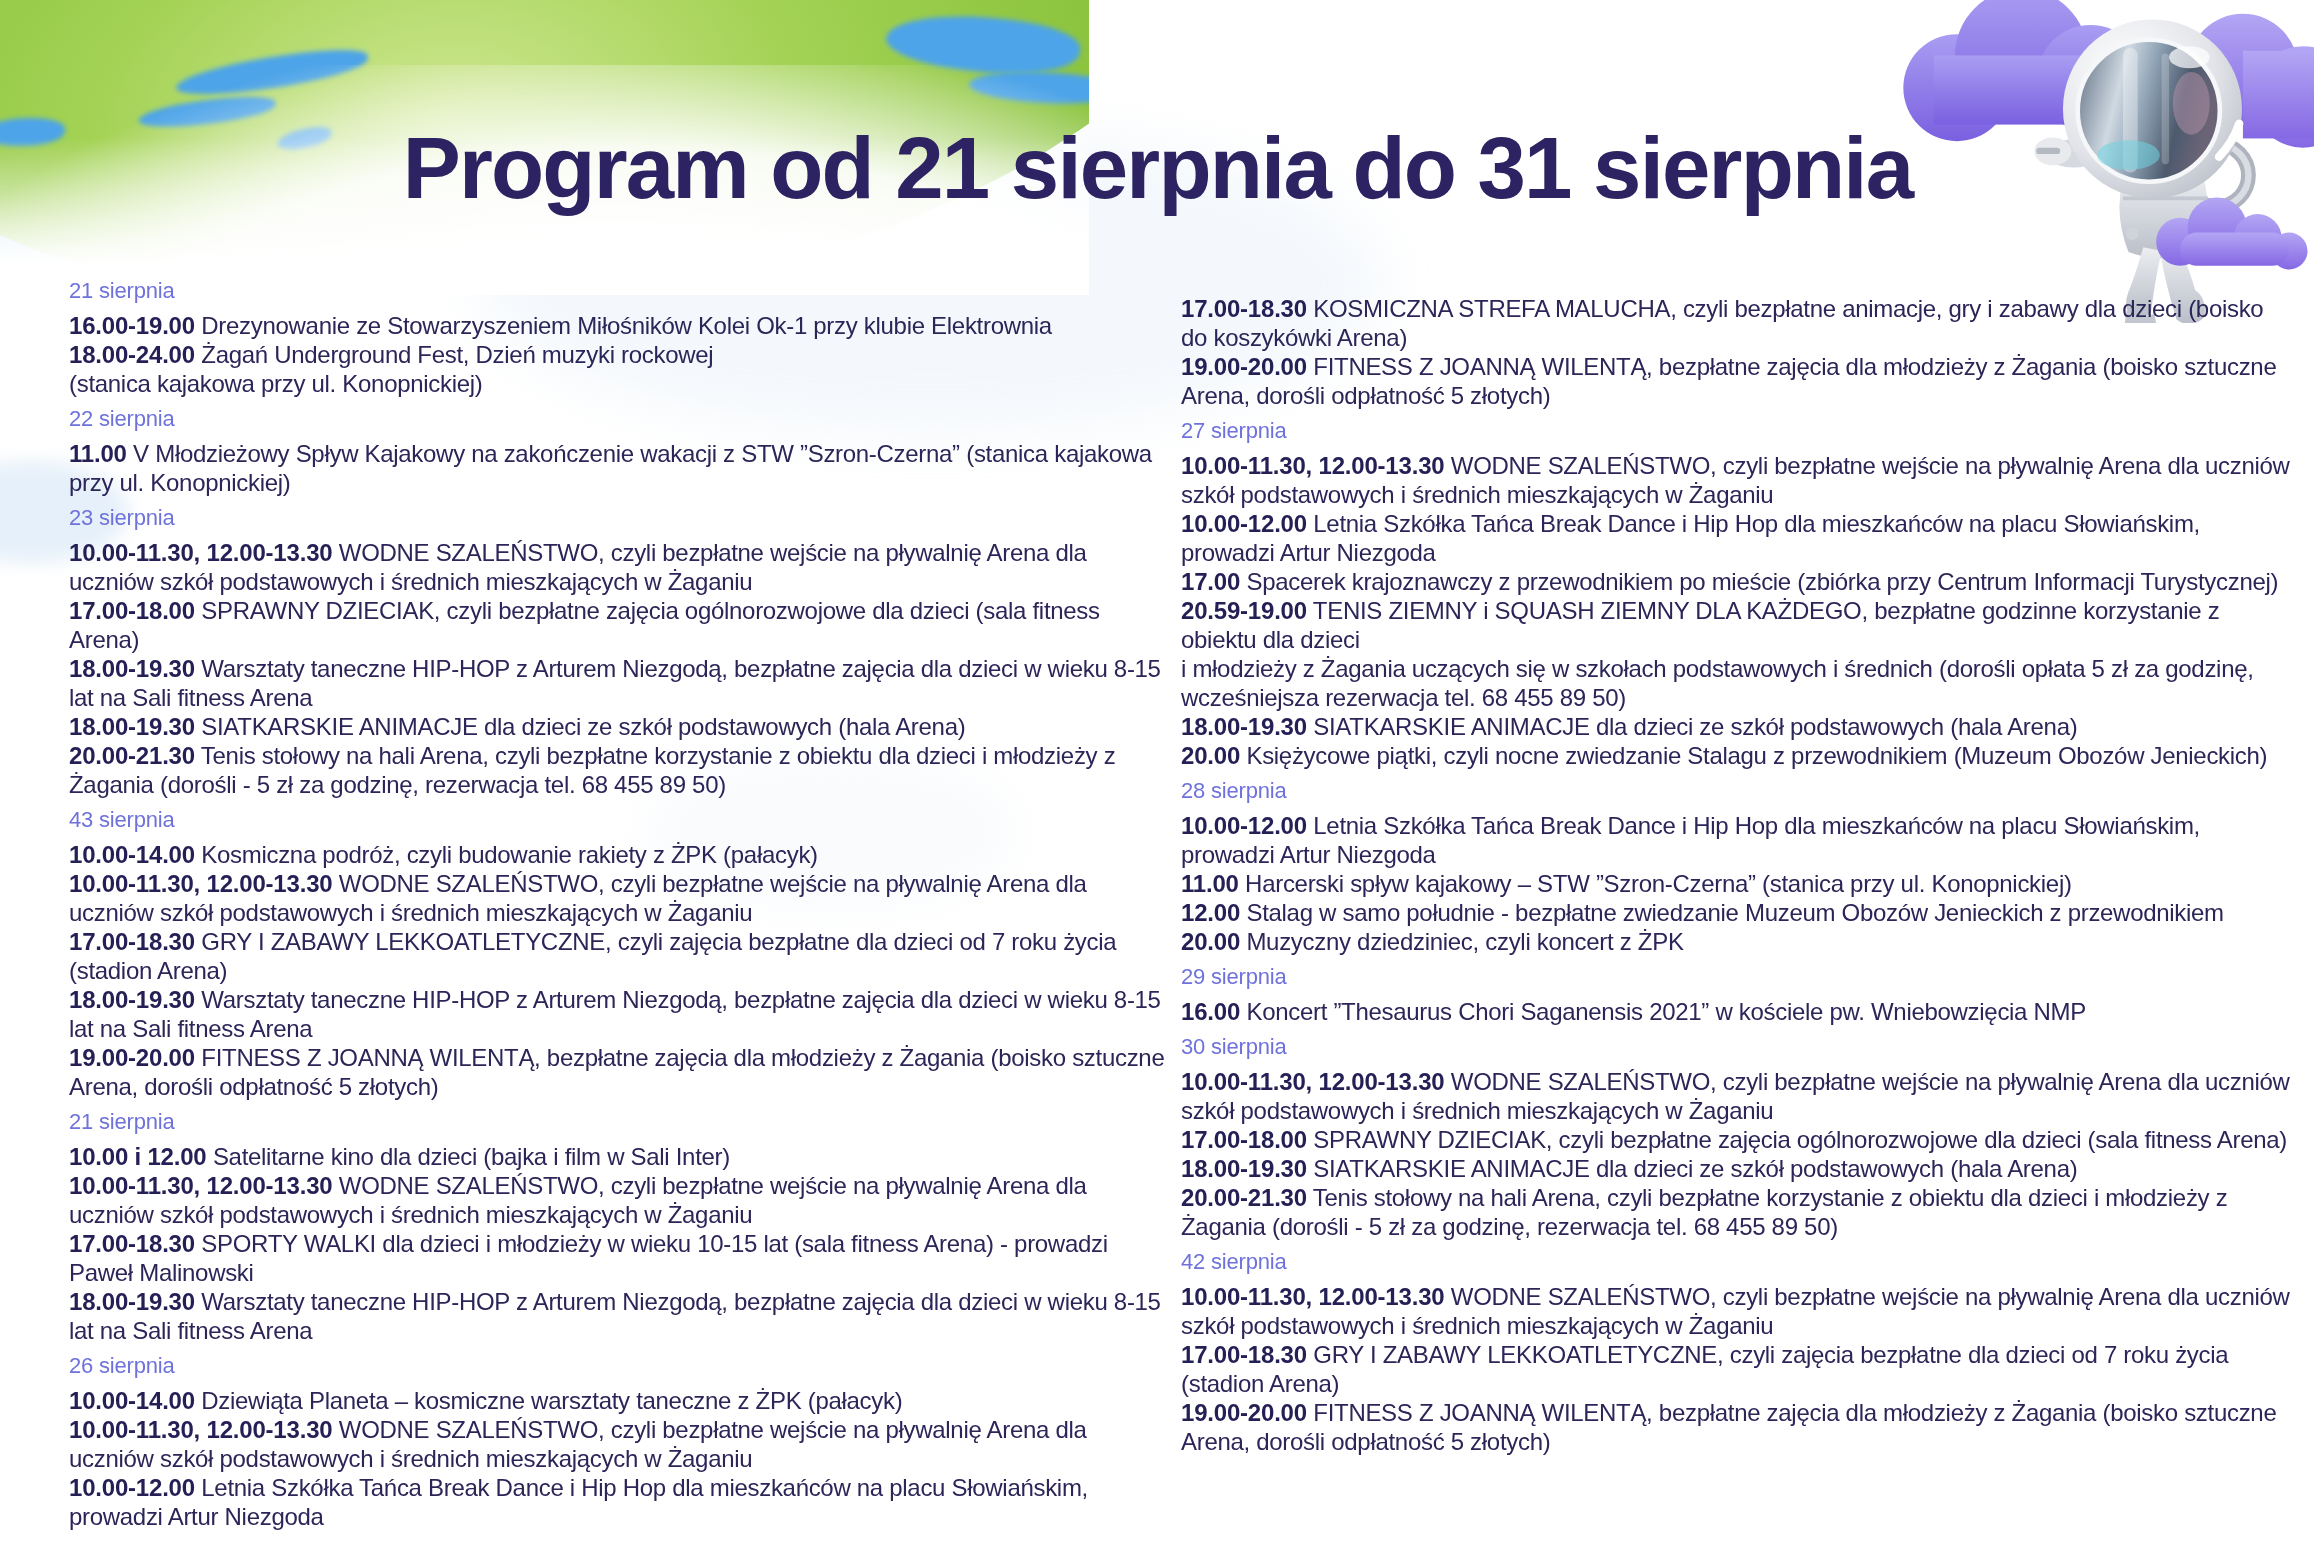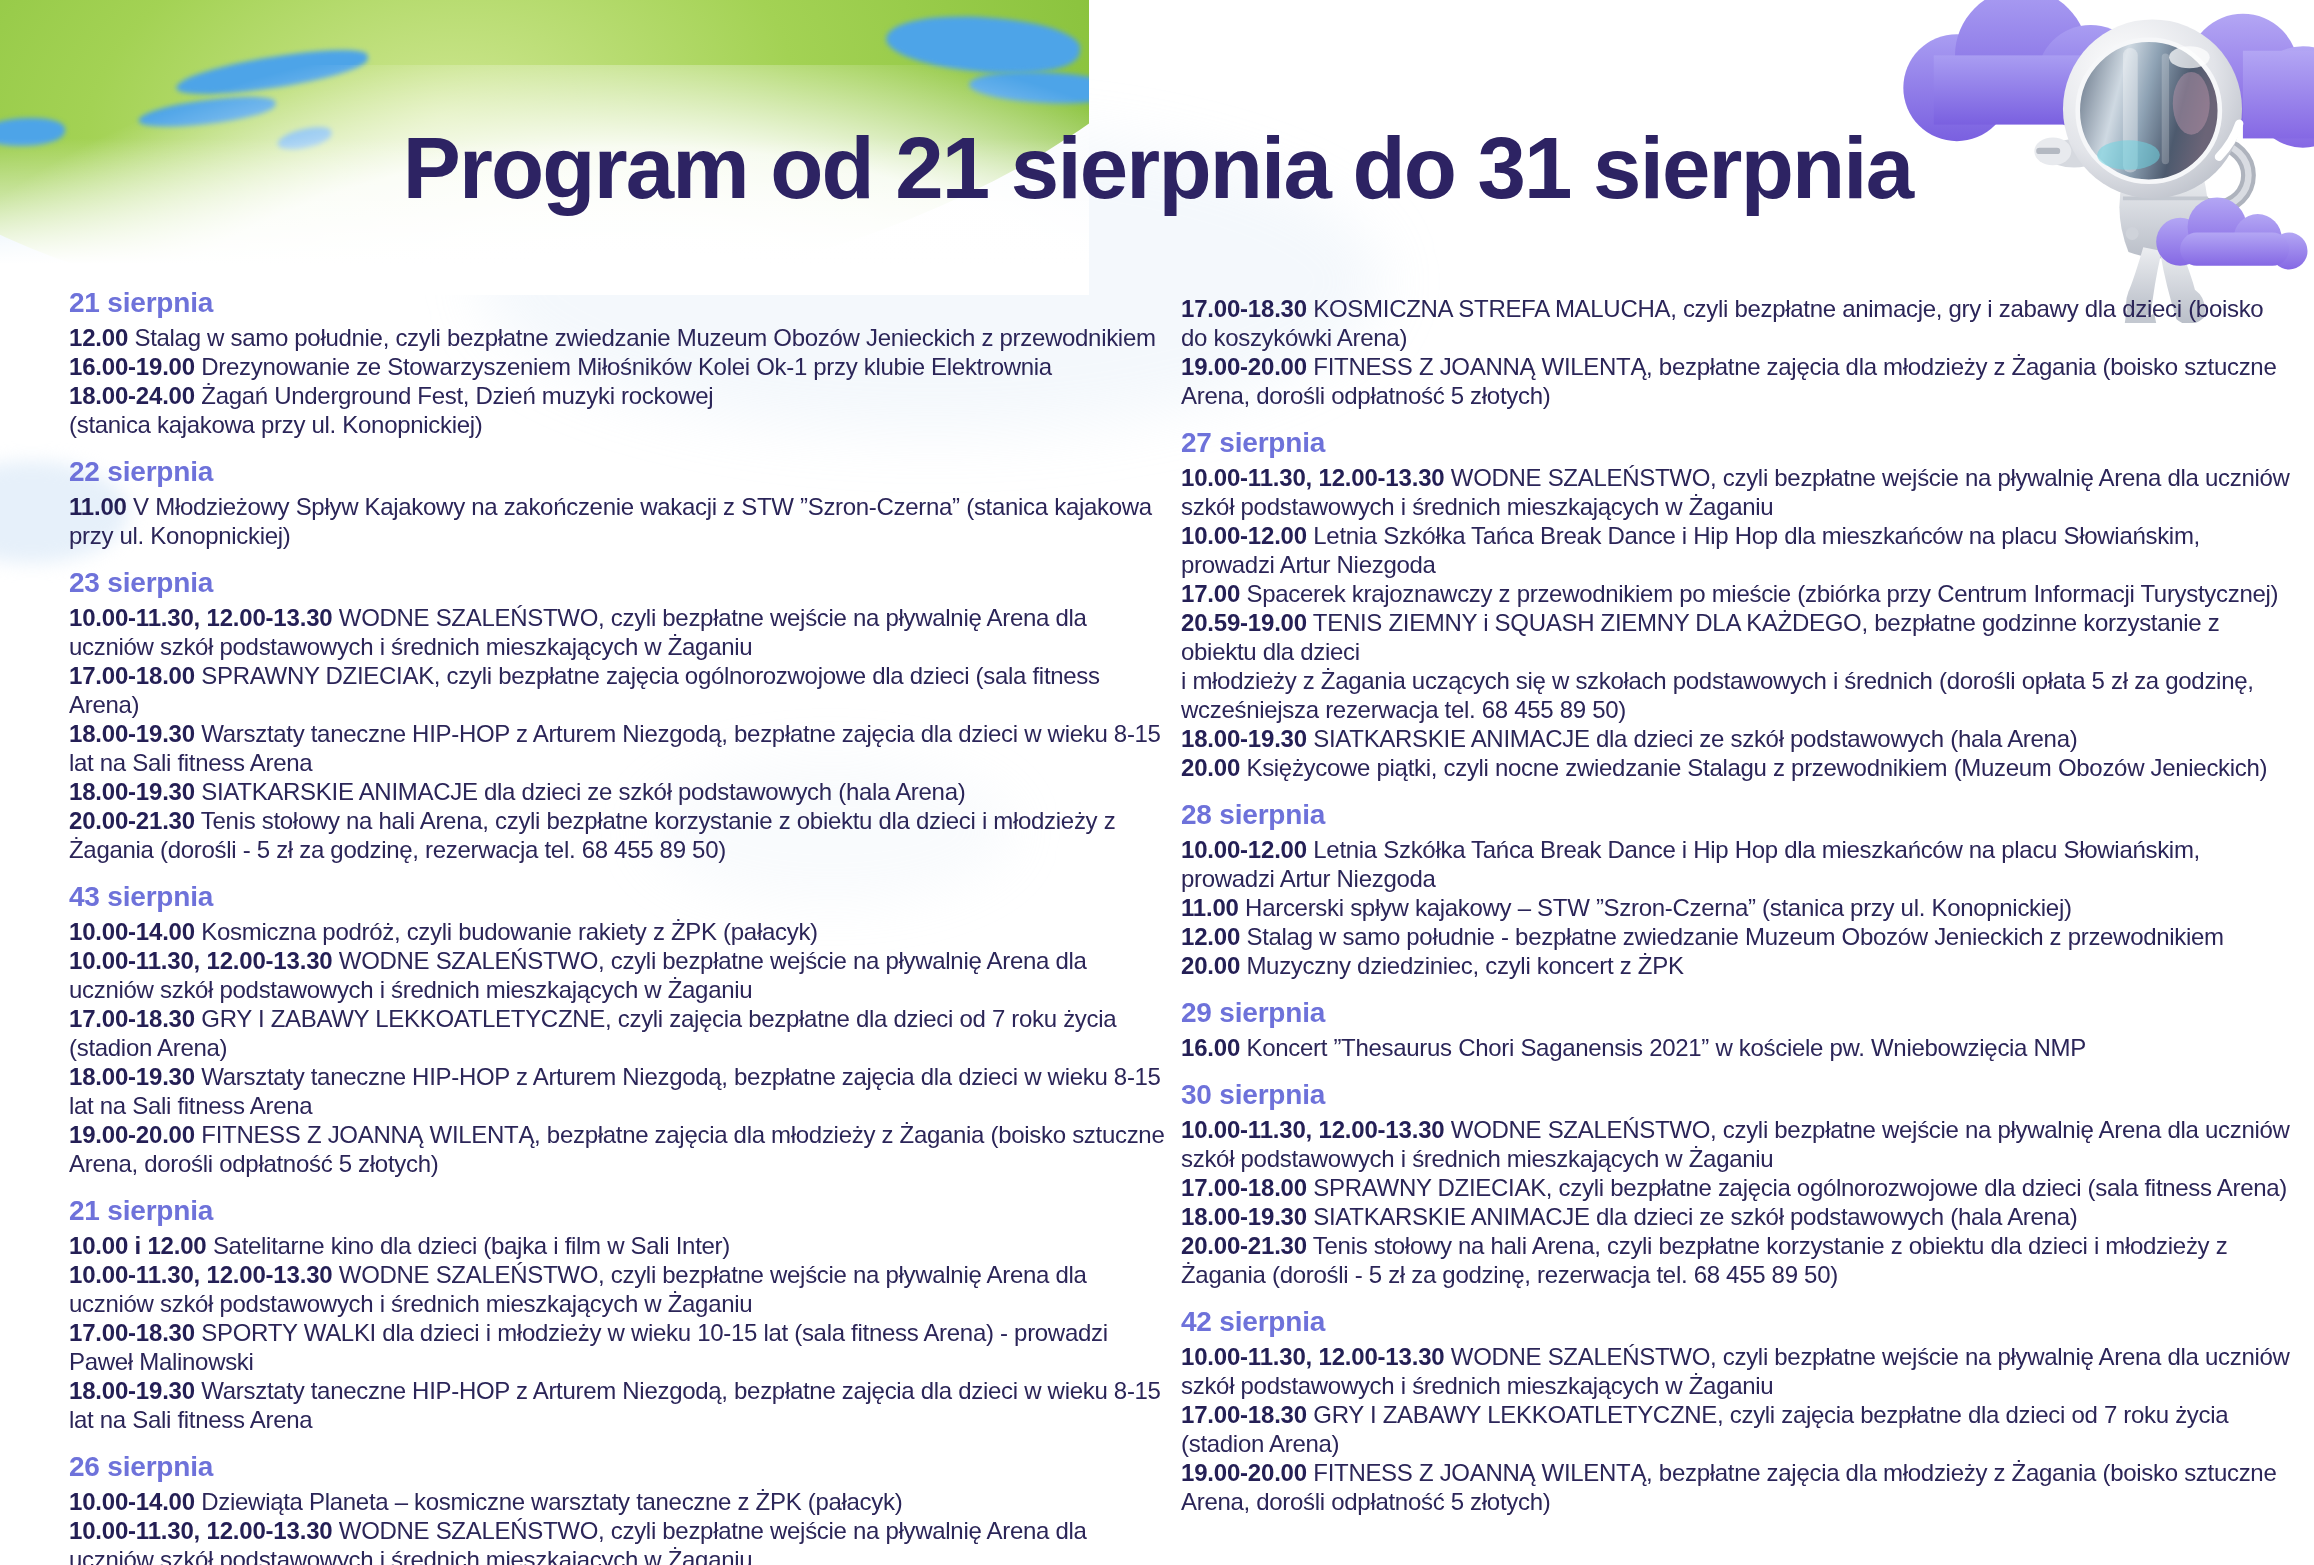--- a/index.html
+++ b/index.html
@@ -37,21 +37,21 @@
   .title{
     position:absolute;left:0;right:0;top:118px;margin:0;text-align:center;
     font-size:87px;font-weight:700;letter-spacing:-1.8px;color:#2d2363;
   }
   
   .columns{position:absolute;left:69px;top:270px;width:2226px;display:flex;}
   .col{flex:0 0 auto;}
   .col-left{width:1101px;margin-right:11px;}
   .col-right{width:1114px;padding-top:24px;}
   .date-header{
-    font-size:28px;font-weight:700;color:#6e72da;line-height:41px;letter-spacing:-0.2px;margin-top:12px;
+    font-size:22px;font-weight:400;color:#6e72da;line-height:41px;letter-spacing:-0.2px;
   }
   .event{
     font-size:24px;line-height:29px;color:#2b2558;letter-spacing:-0.3px;white-space:pre-line;
   }
   .event .time{font-weight:800;color:#241f55;letter-spacing:-0.2px;}
   
   .astro-wrap{position:absolute;right:0;top:0;width:469px;height:323px;pointer-events:none;}
 </style>
 </head>
 <body>
@@ -150,21 +150,20 @@
       <rect x="362" y="252" width="118" height="36" rx="18" fill="url(#cloudGrad2)"></rect>
     </g>
   </svg>
 </div>
 
 <h1 class="title">Program od 21 sierpnia do 31 sierpnia</h1>
 
 <div class="columns">
   <div class="col col-left">
       <div class="date-header">21 sierpnia</div>
-      <div class="event"><span class="time">12.00</span><span> Stalag w samo południe, czyli bezpłatne zwiedzanie Muzeum Obozów Jenieckich z przewodnikiem</span></div>
       <div class="event"><span class="time">16.00-19.00</span><span> Drezynowanie ze Stowarzyszeniem Miłośników Kolei Ok-1 przy klubie Elektrownia</span></div>
       <div class="event"><span class="time">18.00-24.00</span><span> Żagań Underground Fest, Dzień muzyki rockowej
 (stanica kajakowa przy ul. Konopnickiej)</span></div>
       <div class="date-header">22 sierpnia</div>
       <div class="event"><span class="time">11.00</span><span> V Młodzieżowy Spływ Kajakowy na zakończenie wakacji z STW ”Szron-Czerna” (stanica kajakowa przy ul. Konopnickiej)</span></div>
       <div class="date-header">23 sierpnia</div>
       <div class="event"><span class="time">10.00-11.30, 12.00-13.30</span><span> WODNE SZALEŃSTWO, czyli bezpłatne wejście na pływalnię Arena dla uczniów szkół podstawowych i średnich mieszkających w Żaganiu</span></div>
       <div class="event"><span class="time">17.00-18.00</span><span> SPRAWNY DZIECIAK, czyli bezpłatne zajęcia ogólnorozwojowe dla dzieci (sala fitness Arena)</span></div>
       <div class="event"><span class="time">18.00-19.30</span><span> Warsztaty taneczne HIP-HOP z Arturem Niezgodą, bezpłatne zajęcia dla dzieci w wieku 8-15 lat na Sali fitness Arena</span></div>
       <div class="event"><span class="time">18.00-19.30</span><span> SIATKARSKIE ANIMACJE dla dzieci ze szkół podstawowych (hala Arena)</span></div>

